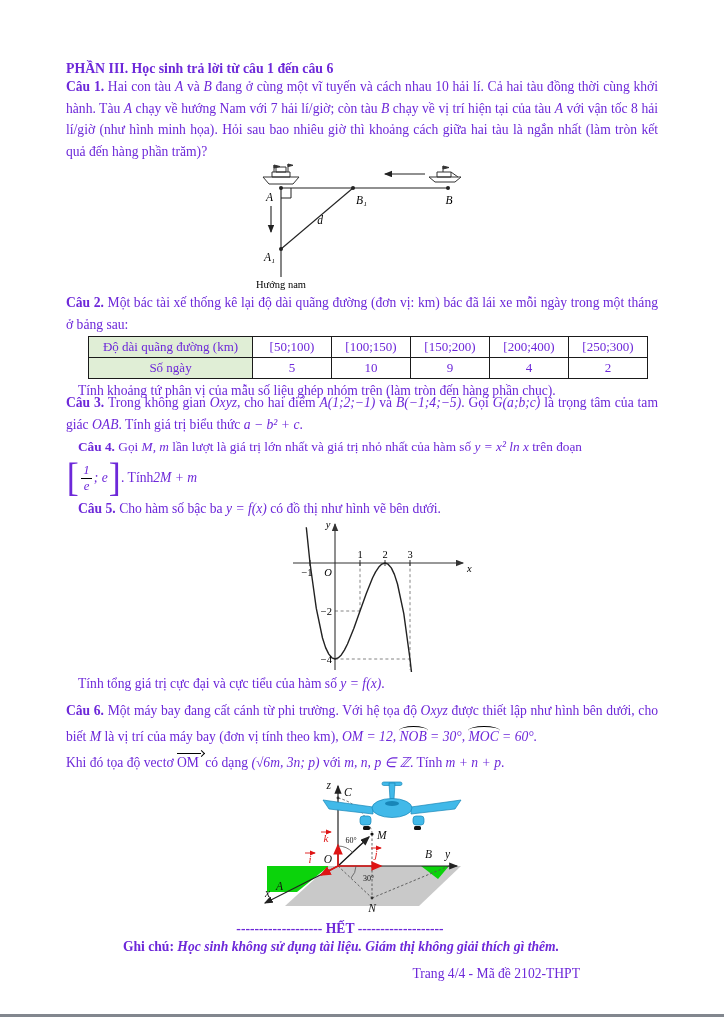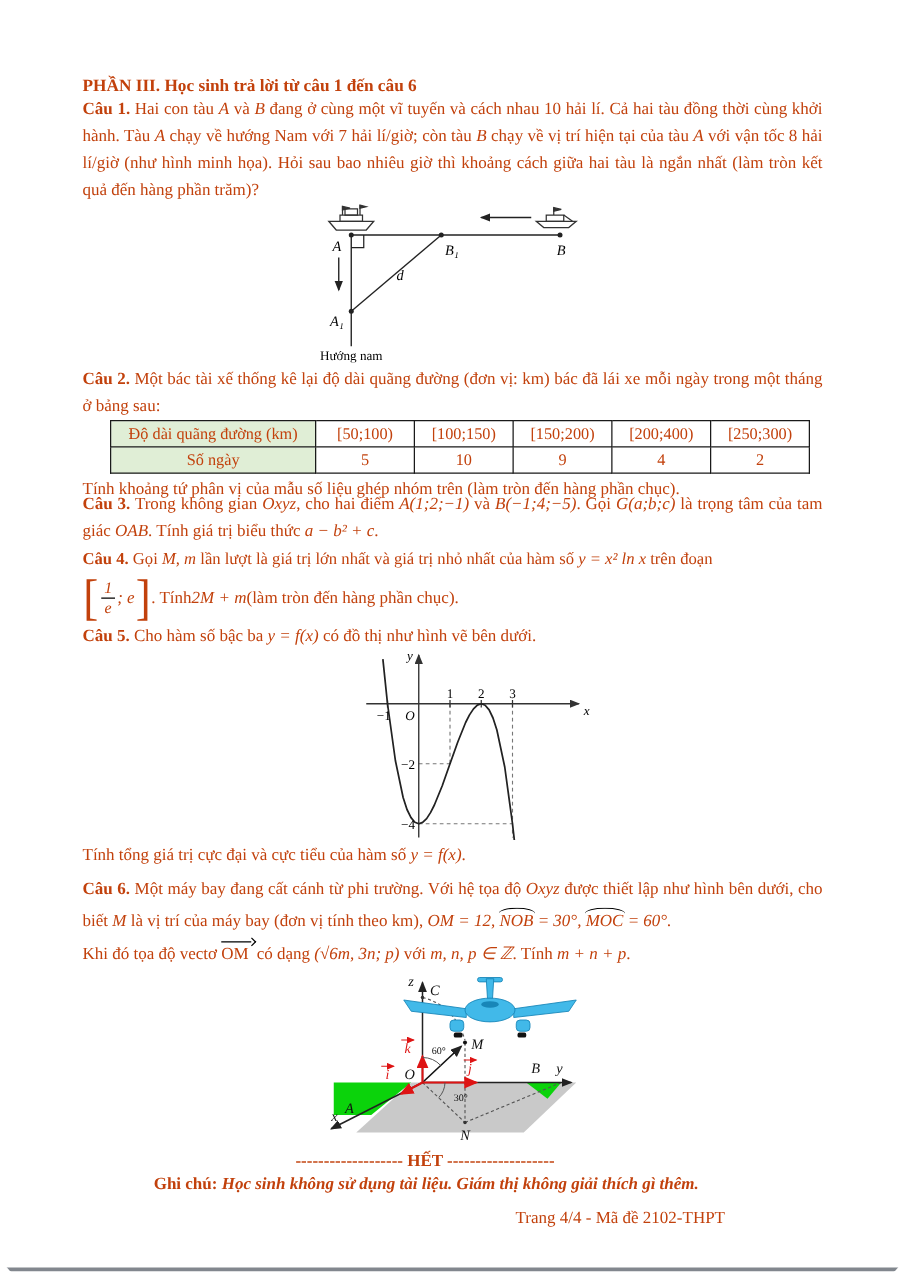--- a/index.html
+++ b/index.html
@@ -1,19 +1,19 @@
 <!DOCTYPE html>
 <html><head>
 <meta charset="utf-8">
 <style>
   html,body{margin:0;padding:0;background:#ffffff;}
   .page{position:relative;width:724px;height:1024px;background:#ffffff;overflow:hidden;
-        font-family:"Liberation Serif",serif;color:#c2410c;font-size:13.6px;border-radius:26px;}
+        font-family:"Liberation Serif",serif;color:#6d28d9;font-size:13.6px;}
   .para{position:absolute;left:66px;width:592px;margin:0;text-align:justify;line-height:21.6px;}
-  .line{position:absolute;left:66px;margin:0;white-space:nowrap;line-height:20px;}
+  .line{position:absolute;left:78px;margin:0;white-space:nowrap;line-height:20px;}
   .b{font-weight:bold;}
   .m{font-style:italic;}
   .head{position:absolute;left:66px;top:61px;margin:0;font-size:13.8px;font-weight:bold;white-space:nowrap;}
   
   .tbl{position:absolute;left:88px;top:336px;border-collapse:collapse;font-size:13px;padding-left:28px;}
   .tbl td{border:1px solid #1a1a1a;text-align:center;height:20px;padding:0 3px;}
   .tbl td.g{background:#e0eed6;width:157px;}
   .tbl td.c{width:72px;}
   
   .fracline{position:absolute;left:66px;top:456px;height:44px;display:flex;align-items:center;line-height:1;}
@@ -118,21 +118,20 @@
   <div class="fracline">
     <span class="bigbr">[</span>
       <span class="frac">
         <span class="fn">1</span>
         <span class="fd">e</span>
       </span>
       <span class="m txt">; e</span>
       <span class="bigbr">]</span>
       <span class="txt">. Tính </span>
       <span class="m txt">2M + m</span>
-      <span class="txt"> (làm tròn đến hàng phần chục).</span>
   </div>
 
   <p class="line" style="top:499px"><span class="b">Câu 5.</span><span> Cho hàm số bậc ba </span><span class="m">y = f(x)</span><span> có đồ thị như hình vẽ bên dưới.</span></p>
 
   <svg class="fig" style="left:278px;top:518px" width="200" height="154" viewBox="0 0 200 154">
     <defs>
       <marker id="a2" markerWidth="9" markerHeight="8" refX="6.5" refY="3" orient="auto">
         <path d="M0,0 L7.5,3 L0,6 Z" fill="#333"></path>
       </marker>
     </defs>

